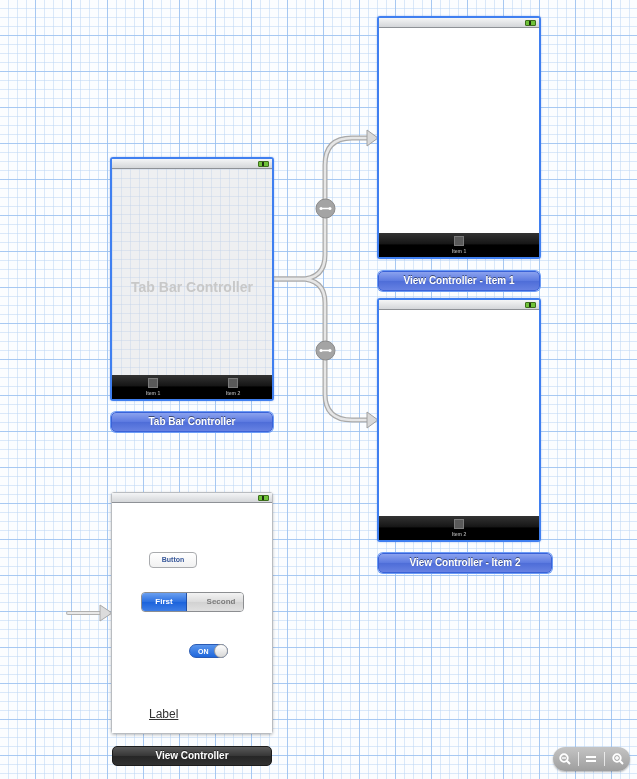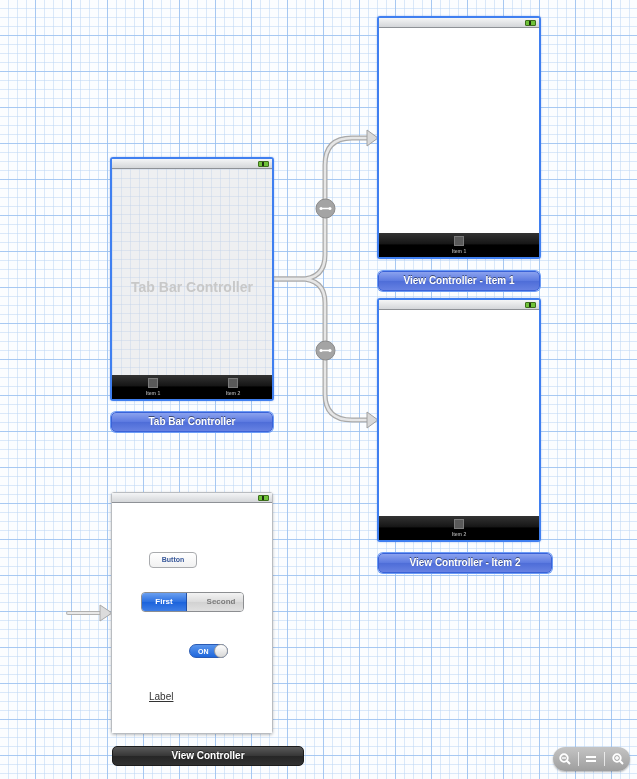--- a/index.html
+++ b/index.html
@@ -74,21 +74,21 @@
   .seg.off{background:linear-gradient(#f3f3f3,#dcdcdc 50%,#d2d2d2 51%,#e0e0e0);color:#7b7b7b;padding-left:12px;}
   .switch{
     position:absolute;left:77px;top:141px;width:39px;height:14px;border-radius:7px;
     background:linear-gradient(#5a95ec,#1f67dc);border:1px solid #2a5bb4;box-sizing:border-box;
   }
   .switch-text{position:absolute;left:8px;top:1px;font-size:7px;font-weight:bold;color:#fff;line-height:11px;}
   .switch-knob{
     position:absolute;right:-1px;top:-1px;width:14px;height:14px;border-radius:7px;
     background:linear-gradient(#fff,#d8d8d8);border:1px solid #9c9c9c;box-sizing:border-box;
   }
-  .label-el{position:absolute;left:37px;top:188px;font-size:10px;color:#333;text-decoration:underline;}
+  .label-el{position:absolute;left:37px;top:204px;font-size:12px;color:#333;text-decoration:underline;}
   svg.connections{position:absolute;left:0;top:0;}
   .zoom-ctrl{
     position:absolute;left:553px;top:747px;width:77px;height:24px;border-radius:12px;
     background:linear-gradient(#c4c4c4,#9e9e9e);box-shadow:0 1px 2px rgba(0,0,0,0.3);
     display:flex;align-items:center;justify-content:space-around;
   }
   .zoom-ctrl .zbtn{width:22px;height:20px;display:flex;align-items:center;justify-content:center;}
   .zoom-ctrl .sep{width:1px;height:14px;background:rgba(255,255,255,0.7);}
 </style>
 </head>
@@ -182,21 +182,21 @@
       <div class="seg on">First</div>
       <div class="seg off">Second</div>
     </div>
     <div class="switch">
       <span class="switch-text">ON</span>
       <div class="switch-knob"></div>
     </div>
     <div class="label-el">Label</div>
   </div>
 </div>
-<div class="scene-label dark" style="left:112px;top:746px;width:192px;">View Controller</div>
+<div class="scene-label dark" style="left:112px;top:746px;width:160px;">View Controller</div>
 
 <div class="zoom-ctrl">
   <div class="zbtn">
     <svg width="12" height="12" viewBox="0 0 12 12">
       <circle cx="5" cy="5" r="3.8" fill="none" stroke="#fff" stroke-width="1.8"></circle>
       <line x1="3" y1="5" x2="7" y2="5" stroke="#fff" stroke-width="1.4"></line>
       <line x1="7.8" y1="7.8" x2="11" y2="11" stroke="#fff" stroke-width="2"></line>
     </svg>
   </div>
   <div class="sep"></div>

